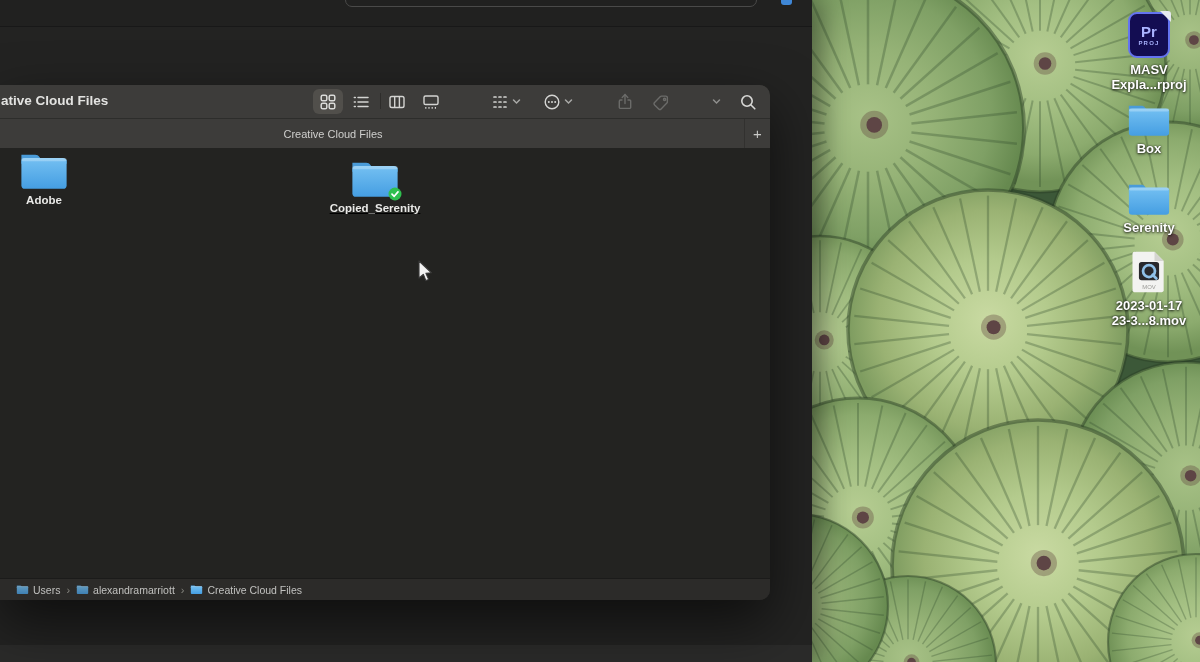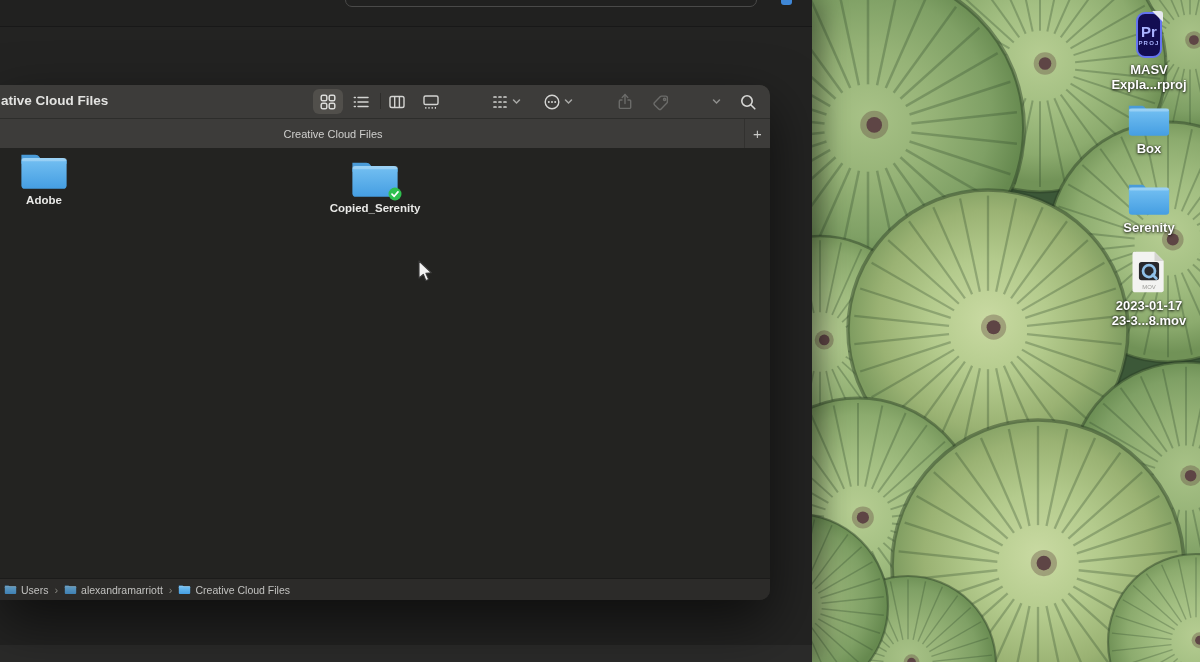--- a/index.html
+++ b/index.html
@@ -7,21 +7,21 @@
     font-family:"Liberation Sans", sans-serif; }
 
   
   #wallpaper { position:absolute; left:0; top:0; width:1200px; height:662px; }
 
   
   #desktop-icons { position:absolute; left:1096px; top:0; width:106px; height:662px; }
   .dicon { position:absolute; width:106px; text-align:center; }
   .dlabel { color:#fff; font-size:13px; font-weight:700; line-height:15px;
     text-shadow:0 1px 3px rgba(0,0,0,.85), 0 0 2px rgba(0,0,0,.6); }
-  .pr-icon { position:relative; width:26px; height:46px; margin:0 auto;
+  .pr-icon { position:relative; width:42px; height:46px; margin:0 auto;
     background:#130d52; border:2.5px solid #6474f0; border-radius:9px;
     display:flex; flex-direction:column; align-items:center; justify-content:center; }
   .pr-icon .pr-big { color:#aab4ff; font-size:15px; font-weight:700; line-height:16px; }
   .pr-icon .pr-sub { color:#aab4ff; font-size:6px; font-weight:700; letter-spacing:1.2px; }
   .pr-fold { position:absolute; top:-3px; right:-3px; width:11px; height:11px;
     background:#e6e8ef; clip-path:polygon(0 0,100% 0,100% 100%); border-radius:0 3px 0 0; }
   .dfolder svg { width:46px; height:38px; display:block; margin:0 auto; }
 
   
   #backdrop { position:absolute; left:0; top:0; width:812px; height:662px;
@@ -59,21 +59,21 @@
     color:#c9c9c7; font-size:15px; line-height:30px; text-align:center; }
 
   #content { position:relative; height:430px; background:#232321; }
   .fitem { position:absolute; width:104px; text-align:center; }
   .fitem svg.fic { width:52px; height:42px; display:block; margin:0 auto; }
   .flabel { margin-top:2px; color:#e9e9e7; font-size:11.5px; font-weight:600; }
   .badge { position:absolute; left:65px; top:29px; width:14px; height:14px; }
   .badge svg { width:14px; height:14px; display:block; }
 
   #pathbar { position:relative; height:22px; background:#2c2b29; border-top:1px solid #1b1b1a;
-    display:flex; align-items:center; padding-left:4px; gap:5px;
+    display:flex; align-items:center; padding-left:16px; gap:5px;
     color:#c1c1bf; font-size:10.5px; white-space:nowrap; }
   .pseg { display:flex; align-items:center; gap:4px; }
   .pseg svg { width:13px; height:11px; display:block; }
   .pchev { color:#85857f; font-size:11px; padding:0 1px; }
 
   #cursor { position:absolute; left:417px; top:260px; width:16px; height:24px; }
 </style>
 </head>
 <body>
 
@@ -702,21 +702,21 @@
     <span id="tab-plus">+</span>
   </div>
 
   <div id="content">
     <div class="fitem" style="left:-8px; top:2px;">
       <svg class="fic" viewBox="0 0 64 52">
           <use href="#sym-folder"></use>
         </svg>
       <div class="flabel">Adobe</div>
     </div>
-    <div class="fitem" style="left:323px; top:10px;">
+    <div class="fitem" style="left:323px; top:10px;text-decoration:underline;">
       <svg class="fic" viewBox="0 0 64 52">
           <use href="#sym-folder"></use>
         </svg>
       <span class="badge">
         <svg viewBox="0 0 14 14">
           <circle cx="7" cy="7" r="6.5" fill="#2fbf4f"></circle>
           <path d="M4 7.2 L6.2 9.3 L10 4.9" fill="none" stroke="#fff" stroke-width="1.7" stroke-linecap="round" stroke-linejoin="round"></path>
         </svg>
         </span>
       <div class="flabel">Copied_Serenity</div>

